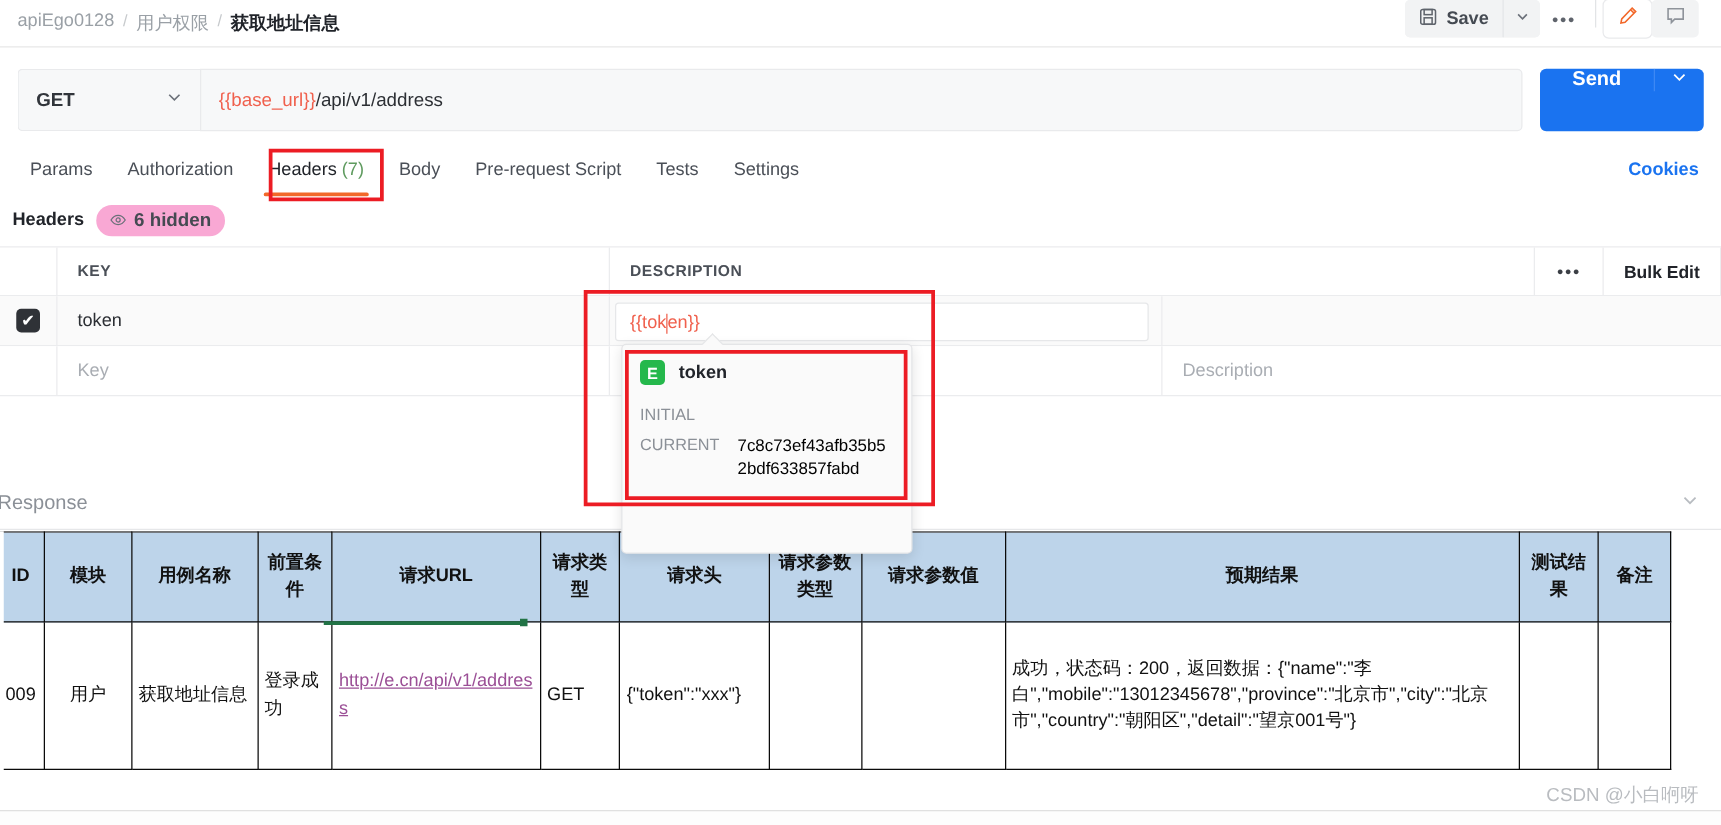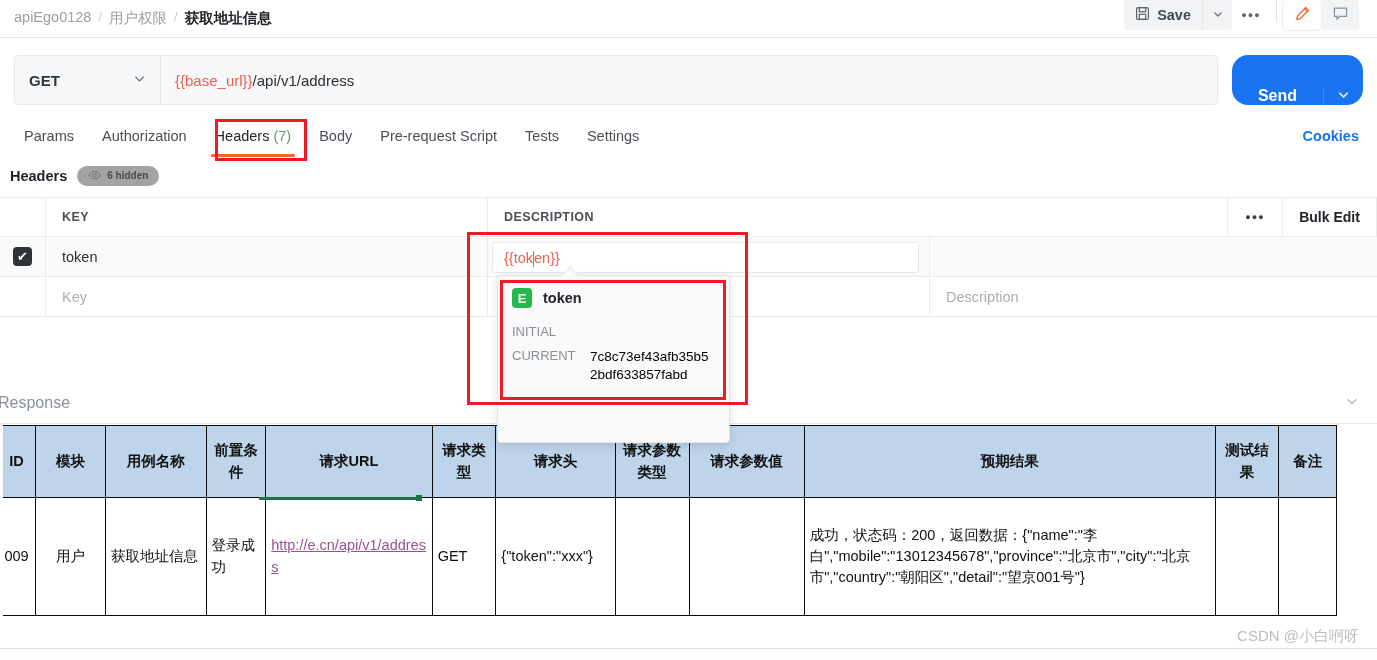--- a/index.html
+++ b/index.html
@@ -61,22 +61,22 @@
     padding: 0 14px; cursor:pointer;
   }
   .method-txt { font-size: 15px; font-weight:bold; color:#31353b; }
   .url-box {
     flex: 1; height: 50px; background:#f7f8f9; border:1px solid #e9eaec;
     border-radius: 0 4px 4px 0; display:flex; align-items:center; padding: 0 14px;
     font-size: 15px; color:#2c2f34; cursor:text; overflow:hidden; white-space:nowrap;
   }
   .var-red { color:#f0604d; }
   .send-group {
-    margin-left: 14px; height: 50px; display:flex; align-items:flex-end;
-    border-radius: 16px; overflow:hidden; background:#1a73f0;
+    margin-left: 14px; height: 50px; display:flex; align-items:flex-start;
+    border-radius: 5px; overflow:hidden; background:#1a73f0;
   }
   .send-btn {
     padding: 0 26px; display:flex; align-items:center; justify-content:center;
     color:#fff; font-size:16px; font-weight:bold; cursor:pointer;
   }
   .send-caret {
     width: 40px; display:flex; align-items:center; justify-content:center;
     border-left: 1px solid #3d88f4; color:#fff; cursor:pointer;
   }
 
@@ -101,22 +101,22 @@
   }
 
   
   .subrow {
     position:absolute; left:0; top: 160px; width: 1377px; height: 32px;
     display:flex; align-items:center; padding-left: 10px; gap: 10px;
   }
   .sub-label { font-size: 14.5px; font-weight:bold; color:#21242a; }
   .hidden-pill {
     display:flex; align-items:flex-start; gap:6px;
-    background:#a3a3a3; border-radius: 13px; padding: 4px 11px;
-    font-size: 10px; color:#454a52; font-weight:bold; cursor:pointer;
+    background:#f9a8d4; border-radius: 13px; padding: 4px 11px;
+    font-size: 15px; color:#454a52; font-weight:bold; cursor:pointer;
   }
 
   
   .htable { position:absolute; left:0; top: 197px; width: 1377px; }
   .hrow { display:flex; height: 40px; align-items:stretch; }
   .hrow.head { background:#fff; border-top:1px solid #ebecee; border-bottom:1px solid #ebecee; }
   .hrow.data { border-bottom:1px solid #ebecee; background:#fafafa; }
   .hrow.empty { border-bottom:1px solid #ebecee; background:#fff; }
   .cell-check { width: 46px; display:flex; align-items:center; justify-content:center; border-right:1px solid #ebecee; }
   .cell-key { width: 442px; display:flex; align-items:center; padding-left: 16px; border-right:1px solid #ebecee; font-size:14.5px; color:#2c2f34; }

